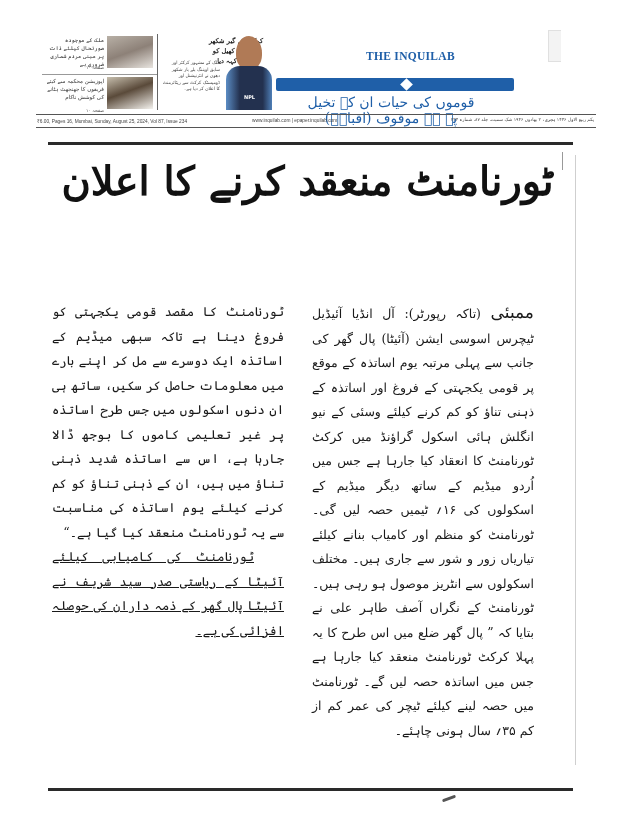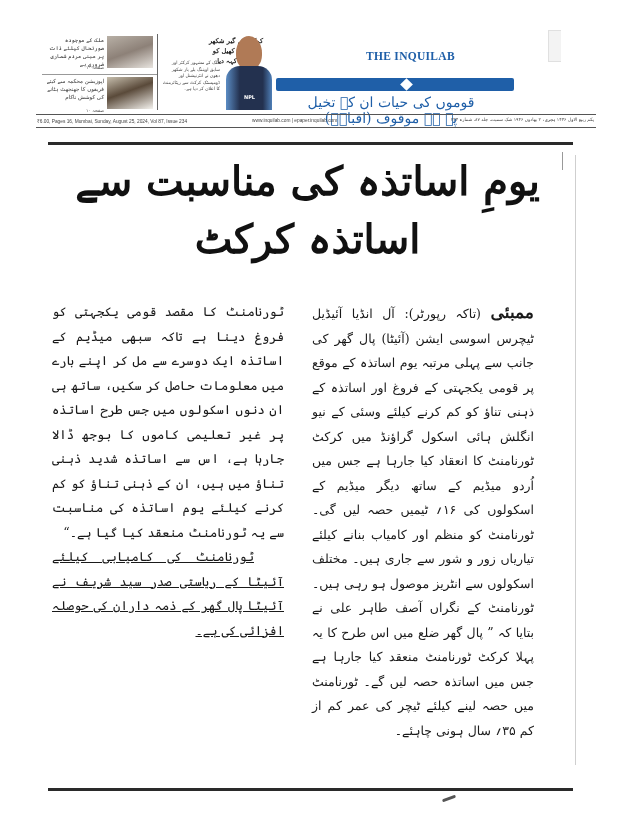--- a/index.html
+++ b/index.html
@@ -44,21 +44,21 @@
   .stray-mark { position: absolute; left: 442px; top: 797px; width: 14px; height: 3px; background: #555; transform: rotate(-20deg); border-radius: 2px; }
 
   .headline { position: absolute; left: 55px; top: 152px; width: 505px; direction: rtl; text-align: center; font-family: "DejaVu Serif", serif; font-weight: bold; color: #111; }
   .headline .l1 { font-size: 40px; line-height: 58px; display: block; letter-spacing: -1px; }
   .headline .l2 { font-size: 40px; line-height: 58px; display: block; letter-spacing: -1px; }
 
   .col { position: absolute; top: 300px; direction: rtl; text-align: justify; font-family: "DejaVu Serif", serif; font-size: 12.5px; line-height: 24.5px; color: #1a1a1a; }
   .col.right-col { left: 312px; width: 222px; }
   .col.left-col { left: 52px; width: 232px; }
   .col p { margin: 0; }
-  .dateline { font-weight: bold; font-size: 17px; }
+  .dateline { font-weight: normal; font-size: 17px; }
   .col .indent { text-indent: 30px; text-decoration: underline; }
 </style>
 </head>
 <body>
 
 <div class="masthead">
   <div class="teaser-box">
     <div class="teaser t1">
       <div class="ttext">ملک کے موجودہ صورتحال کیلئے ذات پر مبنی مردم شماری ضروری ہے</div>
       <div class="byline">صفحہ ۱۰</div>
@@ -95,21 +95,21 @@
   <span class="left">₹6.00, Pages 16, Mumbai, Sunday, August 25, 2024, Vol 87, Issue 234</span>
   <span class="mid">www.inquilab.com | epaper.inquilab.com</span>
   <span class="right">یکم ربیع الاول ۱۴۴۶ ہجری، ۲ بھادوں ۱۹۴۶ شک سمبت، جلد ۸۷، شمارہ ۲۳۴</span>
 </div>
 
 <div class="rule-top"></div>
 <div class="colsep-mid"></div>
 <div class="colsep-right"></div>
 
 <div class="headline">
-  <span class="l1">یومِ اساتذہ کی مناسبت سے اساتذہ کرکٹ</span>
+  <span class="l2">ٹورنامنٹ منعقد کرنے کا اعلان</span>
 </div>
 
 <div class="col right-col">
   <p>
     <span class="dateline">ممبئی</span>
     <span>(تاکہ رپورٹر):</span>
     <span>آل انڈیا آئیڈیل ٹیچرس اسوسی ایشن (آئیٹا) پال گھر کی جانب سے پہلی مرتبہ یوم اساتذہ کے موقع پر قومی یکجہتی کے فروغ اور اساتذہ کے ذہنی تناؤ کو کم کرنے کیلئے وسئی کے نیو انگلش ہائی اسکول گراؤنڈ میں کرکٹ ٹورنامنٹ کا انعقاد کیا جارہا ہے جس میں اُردو میڈیم کے ساتھ دیگر میڈیم کے اسکولوں کی ۱۶؍ ٹیمیں حصہ لیں گی۔ ٹورنامنٹ کو منظم اور کامیاب بنانے کیلئے تیاریاں زور و شور سے جاری ہیں۔ مختلف اسکولوں سے انٹریز موصول ہو رہی ہیں۔ ٹورنامنٹ کے نگراں آصف طاہر علی نے بتایا کہ ” پال گھر ضلع میں اس طرح کا یہ پہلا کرکٹ ٹورنامنٹ منعقد کیا جارہا ہے جس میں اساتذہ حصہ لیں گے۔ ٹورنامنٹ میں حصہ لینے کیلئے ٹیچر کی عمر کم از کم ۳۵؍ سال ہونی چاہئے۔</span>
   </p>
 </div>
 

